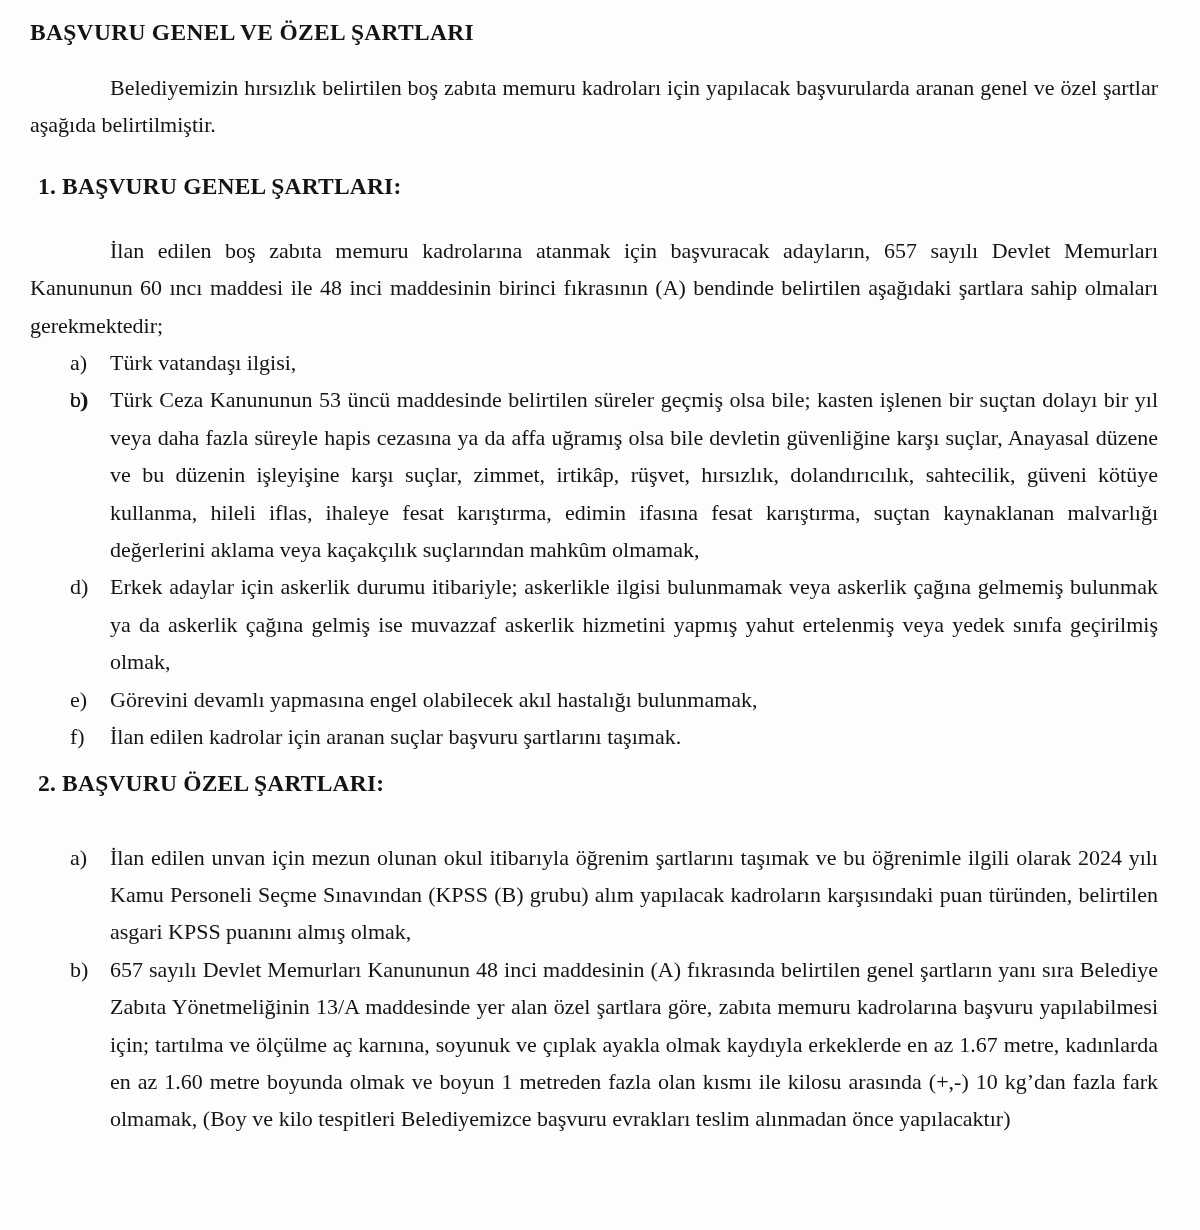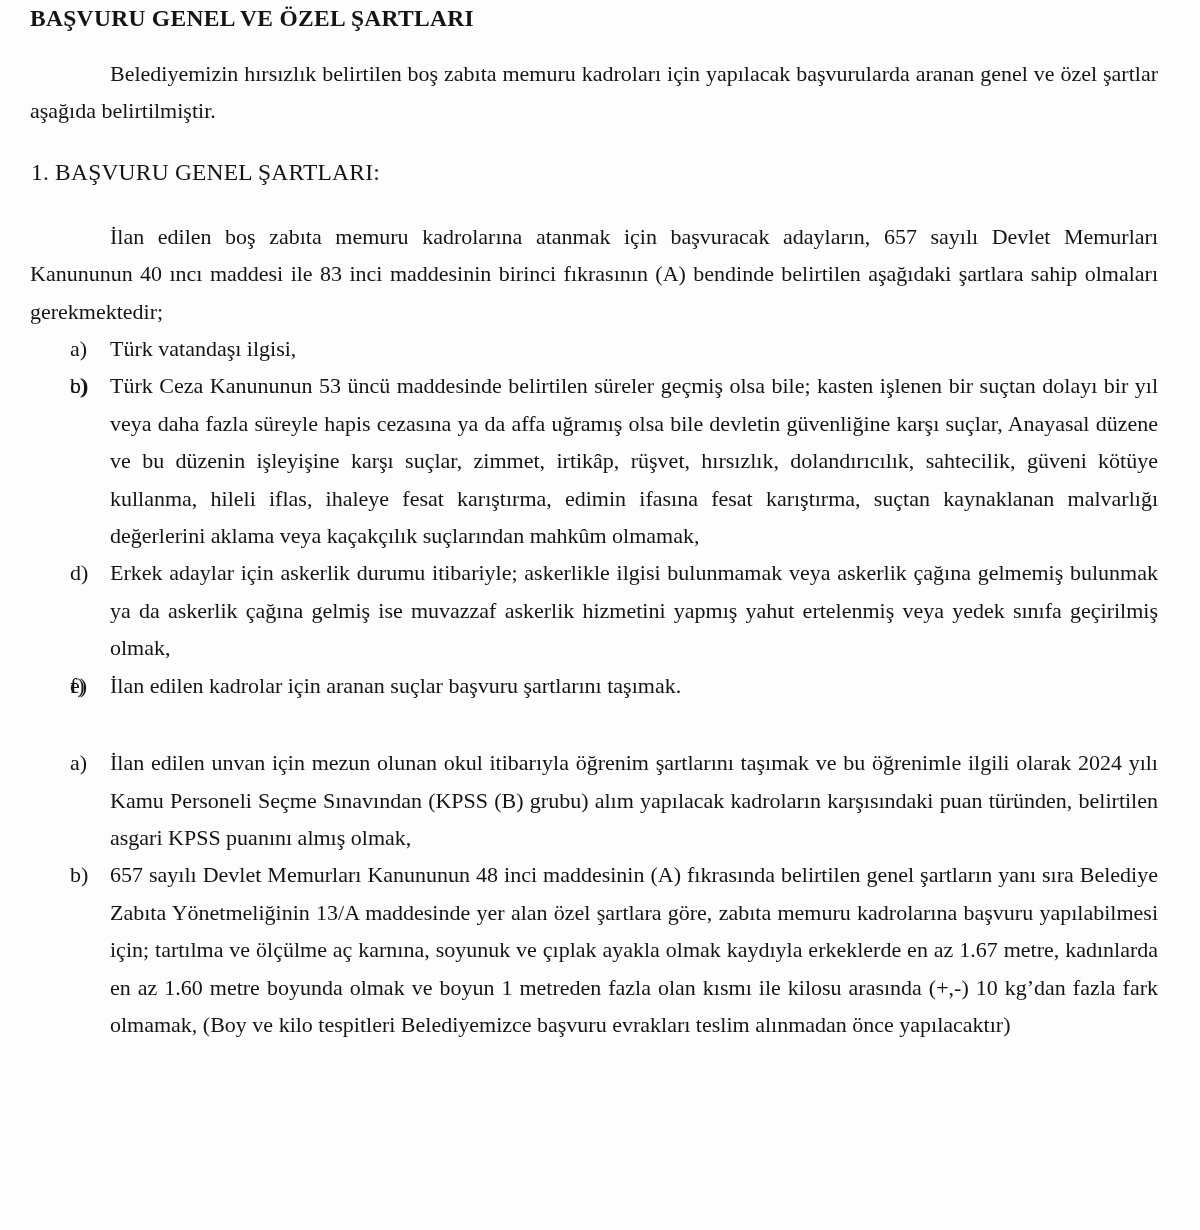--- a/index.html
+++ b/index.html
@@ -13,38 +13,38 @@
     overflow: hidden;
     color: #141414;
     font-family: "Liberation Serif", "DejaVu Serif", serif;
     font-size: 22px;
     line-height: 37.4px;
   }
   .page {
     box-sizing: border-box;
     width: 1200px;
     height: 1230px;
-    padding: 3px 42px 0 30px;
+    padding: 17px 42px 0 30px;
   }
   .doc-title {
     margin: 0;
     font-size: 23.5px;
     font-weight: 700;
     line-height: 31px;
     letter-spacing: 0.3px;
   }
   .intro-paragraph {
     margin: 21px 0 0 0;
     text-indent: 80px;
     text-align: justify;
   }
   .section-heading {
-    margin: 1px;
+    margin: 8px;
     font-size: 23.5px;
-    font-weight: 400;
+    font-weight: 700;
     line-height: 31px;
     letter-spacing: 0.2px;
   }
   .section-heading.sec1 { margin-top: 27px; }
   .section-heading.sec2 { margin-top: 12px; }
   .section-paragraph {
     margin: 30px 0 0 0;
     text-indent: 80px;
     text-align: justify;
   }
@@ -69,47 +69,49 @@
 <body>
 
 <div class="page">
 
   <h1 class="doc-title">BAŞVURU GENEL VE ÖZEL ŞARTLARI</h1>
 
   <p class="intro-paragraph">Belediyemizin hırsızlık belirtilen boş zabıta memuru kadroları için yapılacak başvurularda aranan genel ve özel şartlar aşağıda belirtilmiştir.</p>
 
   <h2 class="section-heading sec1">1. BAŞVURU GENEL ŞARTLARI:</h2>
 
-  <p class="section-paragraph">İlan edilen boş zabıta memuru kadrolarına atanmak için başvuracak adayların, 657 sayılı Devlet Memurları Kanununun 40 ıncı maddesi ile 83 inci maddesinin birinci fıkrasının (A) bendinde belirtilen aşağıdaki şartlara sahip olmaları gerekmektedir;</p>
+  <p class="section-paragraph">İlan edilen boş zabıta memuru kadrolarına atanmak için başvuracak adayların, 657 sayılı Devlet Memurları Kanununun 60 ıncı maddesi ile 48 inci maddesinin birinci fıkrasının (A) bendinde belirtilen aşağıdaki şartlara sahip olmaları gerekmektedir;</p>
 
   <div class="item-list sec1">
     <div class="list-item">
       <span class="marker">a)</span>
       <span class="item-text">Türk vatandaşı ilgisi,</span>
     </div>
     <div class="list-item">
       <span class="marker">b)</span>
     </div>
     <div class="list-item">
       <span class="marker">c)</span>
       <span class="item-text">Türk Ceza Kanununun 53 üncü maddesinde belirtilen süreler geçmiş olsa bile; kasten işlenen bir suçtan dolayı bir yıl veya daha fazla süreyle hapis cezasına ya da affa uğramış olsa bile devletin güvenliğine karşı suçlar, Anayasal düzene ve bu düzenin işleyişine karşı suçlar, zimmet, irtikâp, rüşvet, hırsızlık, dolandırıcılık, sahtecilik, güveni kötüye kullanma, hileli iflas, ihaleye fesat karıştırma, edimin ifasına fesat karıştırma, suçtan kaynaklanan malvarlığı değerlerini aklama veya kaçakçılık suçlarından mahkûm olmamak,</span>
     </div>
     <div class="list-item">
       <span class="marker">d)</span>
       <span class="item-text">Erkek adaylar için askerlik durumu itibariyle; askerlikle ilgisi bulunmamak veya askerlik çağına gelmemiş bulunmak ya da askerlik çağına gelmiş ise muvazzaf askerlik hizmetini yapmış yahut ertelenmiş veya yedek sınıfa geçirilmiş olmak,</span>
     </div>
     <div class="list-item">
       <span class="marker">e)</span>
+      <span class="item-text">Görevini devamlı yapmasına engel olabilecek akıl hastalığı bulunmamak,</span>
     </div>
     <div class="list-item">
       <span class="marker">f)</span>
       <span class="item-text">İlan edilen kadrolar için aranan suçlar başvuru şartlarını taşımak.</span>
     </div>
   </div>
 
+  <h2 class="section-heading sec2">2. BAŞVURU ÖZEL ŞARTLARI:</h2>
 
   <div class="item-list sec2">
     <div class="list-item">
       <span class="marker">a)</span>
       <span class="item-text">İlan edilen unvan için mezun olunan okul itibarıyla öğrenim şartlarını taşımak ve bu öğrenimle ilgili olarak 2024 yılı Kamu Personeli Seçme Sınavından (KPSS (B) grubu) alım yapılacak kadroların karşısındaki puan türünden, belirtilen asgari KPSS puanını almış olmak,</span>
     </div>
     <div class="list-item">
       <span class="marker">b)</span>
       <span class="item-text">657 sayılı Devlet Memurları Kanununun 48 inci maddesinin (A) fıkrasında belirtilen genel şartların yanı sıra Belediye Zabıta Yönetmeliğinin 13/A maddesinde yer alan özel şartlara göre, zabıta memuru kadrolarına başvuru yapılabilmesi için; tartılma ve ölçülme aç karnına, soyunuk ve çıplak ayakla olmak kaydıyla erkeklerde en az 1.67 metre, kadınlarda en az 1.60 metre boyunda olmak ve boyun 1 metreden fazla olan kısmı ile kilosu arasında (+,-) 10 kg’dan fazla fark olmamak, (Boy ve kilo tespitleri Belediyemizce başvuru evrakları teslim alınmadan önce yapılacaktır)</span>
     </div>

